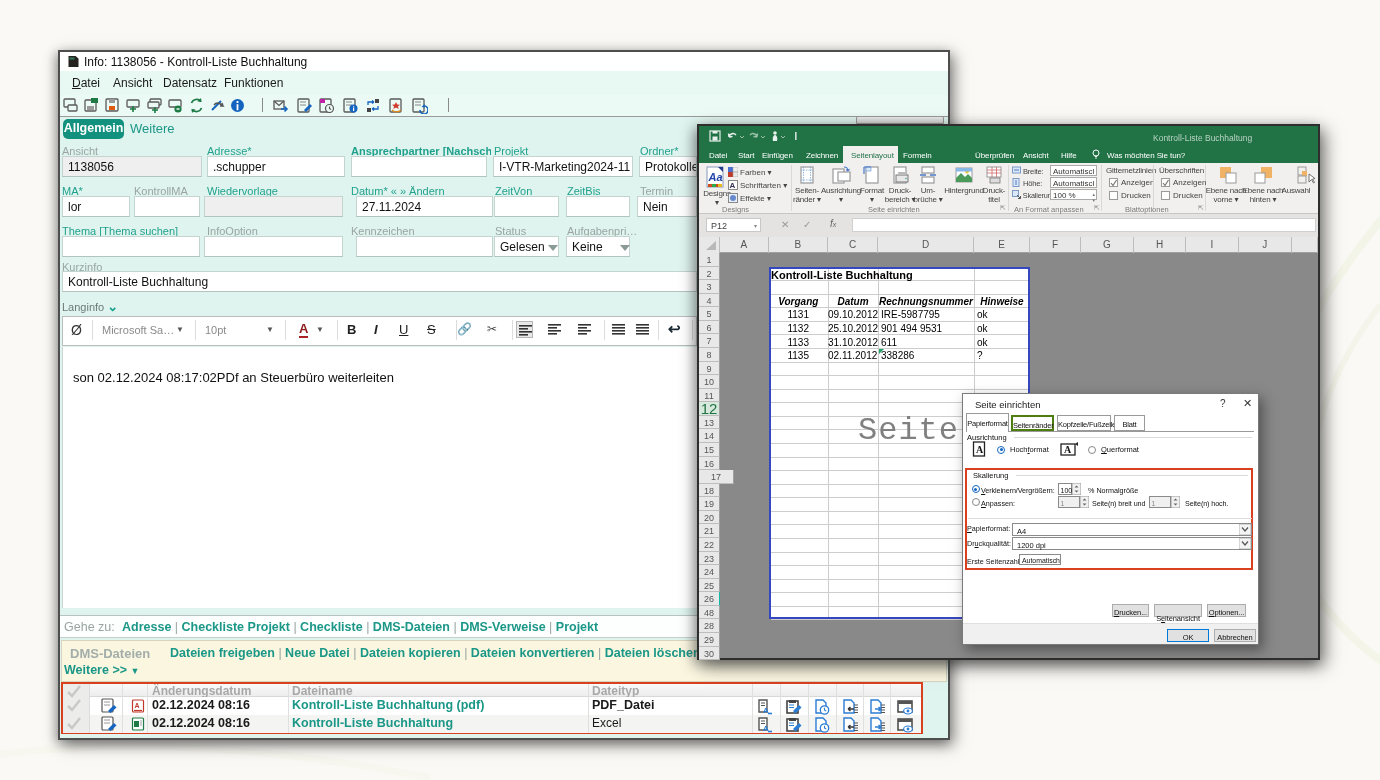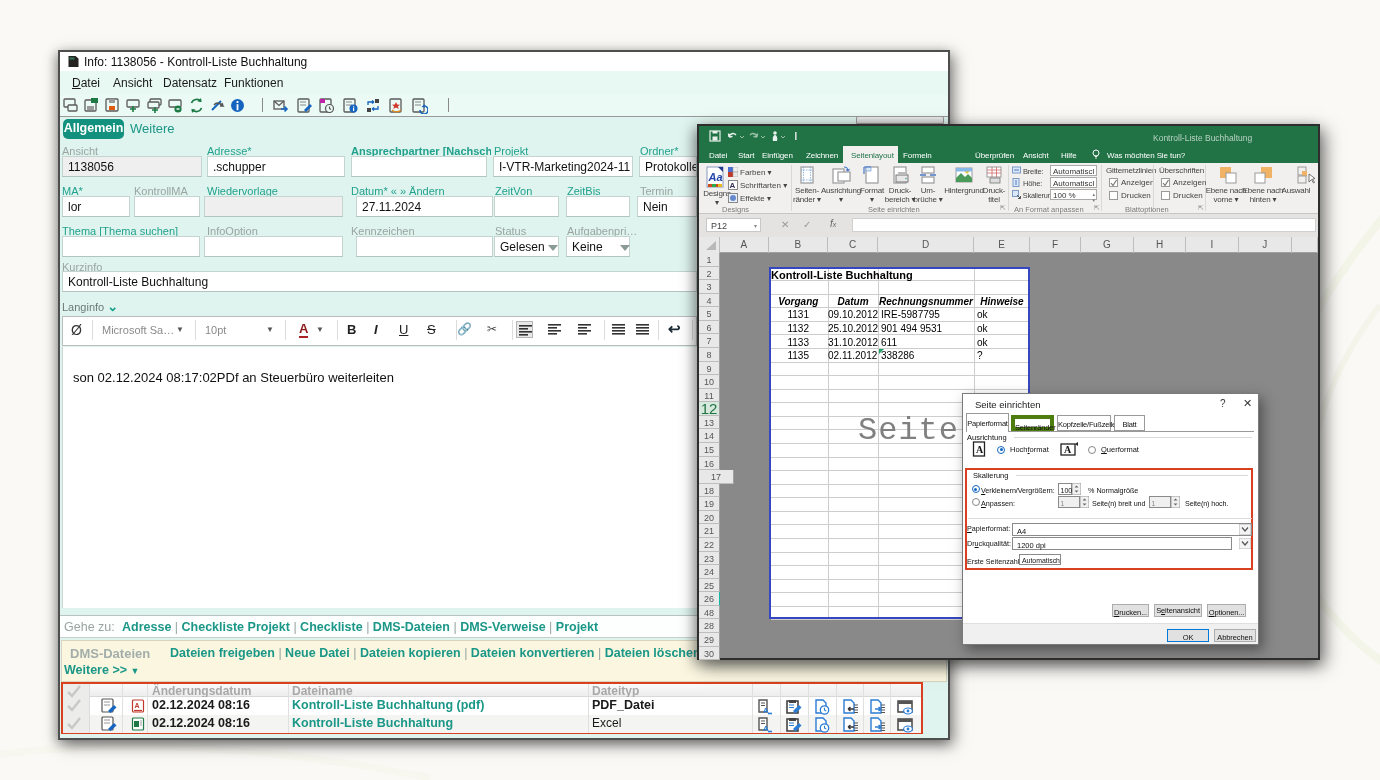--- a/index.html
+++ b/index.html
@@ -615,21 +615,21 @@
 <svg class="a" style="left:878.5px;top:349.0px" width="5" height="5" viewBox="0 0 5 5">
     <path d="M0 0 L5 0 L0 5 Z" fill="#21a366"></path>
   </svg>
 <div class="a" style="left:858px;top:412px;font-size:32px;color:#808080;letter-spacing:1px;font-family:Liberation Mono, monospace;">Seite 1</div>
 <div class="a" style="left:962px;top:393px;width:297px;height:252px;background:#fff;border:1px solid #7a7a7a;box-shadow:4px 5px 12px rgba(30,30,30,.5);"></div>
 <div class="a" style="left:975px;top:399px;font-size:9.5px;color:#1a1a1a;">Seite einrichten</div>
 <div class="a" style="left:1220px;top:398px;font-size:10px;color:#333;">?</div>
 <div class="a" style="left:1243px;top:397px;font-size:11px;color:#333;">✕</div>
 <div class="a" style="left:966px;top:431px;width:288px;height:1px;background:#9a9a9a;"></div>
 <div class="a" style="left:966px;top:413px;width:43px;height:19px;background:#fff;border:1px solid #9a9a9a;border-bottom:none;font-size:7.5px;letter-spacing:-0.2px;text-align:center;color:#111;padding-top:5px;">Papierformat</div>
-<div class="a" style="left:1011px;top:415px;width:43px;height:16px;background:#fff;border:4px solid #4d7c0f;font-size:7.5px;letter-spacing:-0.2px;text-align:center;color:#111;padding-top:4px;">Seitenränder</div>
+<div class="a" style="left:1011px;top:415px;width:43px;height:16px;background:#fff;border:2px solid #4d7c0f;font-size:7.5px;letter-spacing:-0.2px;text-align:center;color:#111;padding-top:4px;">Seitenränder</div>
 <div class="a" style="left:1057px;top:415px;width:54px;height:16px;background:#fff;border:1px solid #9a9a9a;font-size:7.5px;letter-spacing:-0.2px;text-align:center;color:#111;padding-top:4px;">Kopfzeile/Fußzeile</div>
 <div class="a" style="left:1114px;top:415px;width:31px;height:16px;background:#fff;border:1px solid #9a9a9a;font-size:7.5px;letter-spacing:-0.2px;text-align:center;color:#111;padding-top:4px;">Blatt</div>
 <div class="a" style="left:967px;top:433px;font-size:7.5px;color:#111;">Ausrichtung</div>
 <div class="a" style="left:1014px;top:437px;width:238px;height:1px;background:#d9d9d9;"></div>
 <svg class="a" style="left:971px;top:441px" width="17" height="17" viewBox="0 0 17 17">
     <rect x="2.5" y="1" width="11" height="14" fill="#fff" stroke="#222" stroke-width="1.3"></rect>
     <text x="5" y="12" font-size="10" font-weight="bold" fill="#111" font-family="Liberation Serif">A</text>
   </svg>
 <div class="a" style="left:997px;top:445.5px;width:8px;height:8px;border:1px solid #1565c0;border-radius:50%;background:#fff;"></div>
 <div class="a" style="left:999.5px;top:448px;width:3px;height:3px;border-radius:50%;background:#1565c0;"></div>
@@ -672,24 +672,24 @@
   </svg>
 <div class="a" style="left:1185px;top:499px;font-size:7.2px;letter-spacing:-0.1px;color:#111;">Seite(n) hoch.</div>
 <div class="a" style="left:967px;top:524px;font-size:7.2px;color:#111;"><u>P</u>apierformat:</div>
 <div class="a" style="left:968px;top:518px;width:284px;height:1px;background:#dcdcdc;"></div>
 <div class="a" style="left:1012px;top:523px;width:240px;height:13px;background:#fff;border:1px solid #8a8a8a;font-size:7.5px;color:#111;padding:2.5px 0 0 4px;">A4</div>
 <svg class="a" style="left:1239px;top:524px" width="12" height="11" viewBox="0 0 12 11">
     <rect x="0" y="0" width="12" height="11" fill="#f4f4f4" stroke="#aaa" stroke-width="0.8"></rect>
     <path d="M3 3.5 L6 7 L9 3.5" stroke="#555" stroke-width="1.2" fill="none"></path>
   </svg>
 <div class="a" style="left:967px;top:539px;font-size:7.2px;color:#111;">Dr<u>u</u>ckqualität:</div>
-<div class="a" style="left:1012px;top:537px;width:220px;height:13px;background:#fff;border:1px solid #8a8a8a;font-size:7.5px;color:#111;padding:2.5px 0 0 4px;">1200 dpi</div>
+<div class="a" style="left:1012px;top:537px;width:240px;height:13px;background:#fff;border:1px solid #8a8a8a;font-size:7.5px;color:#111;padding:2.5px 0 0 4px;">1200 dpi</div>
 <svg class="a" style="left:1239px;top:538px" width="12" height="11" viewBox="0 0 12 11">
     <rect x="0" y="0" width="12" height="11" fill="#f4f4f4" stroke="#aaa" stroke-width="0.8"></rect>
     <path d="M3 3.5 L6 7 L9 3.5" stroke="#555" stroke-width="1.2" fill="none"></path>
   </svg>
 <div class="a" style="left:967px;top:557px;font-size:7.2px;color:#111;">Erste Seitenzahl:</div>
 <div class="a" style="left:1019px;top:554px;width:42px;height:11px;background:#fff;border:1px solid #8a8a8a;font-size:6.9px;color:#111;padding:2.2px 0 0 2px;">Automatisch</div>
 <div class="a" style="left:1112px;top:604px;width:37px;height:13px;background:#e1e1e1;border:1px solid #adadad;font-size:7.5px;letter-spacing:-0.1px;text-align:center;color:#111;padding-top:2.5px;"><u>D</u>rucken...</div>
-<div class="a" style="left:1154px;top:604px;width:48px;height:13px;background:#e1e1e1;border:1px solid #adadad;font-size:7.5px;letter-spacing:-0.1px;text-align:center;color:#111;padding-top:1px;">S<u>e</u>itenansicht</div>
+<div class="a" style="left:1154px;top:604px;width:48px;height:13px;background:#e1e1e1;border:1px solid #adadad;font-size:7.5px;letter-spacing:-0.1px;text-align:center;color:#111;padding-top:9px;">S<u>e</u>itenansicht</div>
 <div class="a" style="left:1207px;top:604px;width:39px;height:13px;background:#e1e1e1;border:1px solid #adadad;font-size:7.5px;letter-spacing:-0.1px;text-align:center;color:#111;padding-top:2.5px;"><u>O</u>ptionen...</div>
 <div class="a" style="left:963px;top:623px;width:295px;height:21px;background:#f0f0f0;border-top:1px solid #dfdfdf;"></div>
 <div class="a" style="left:1167px;top:629px;width:42px;height:13px;background:#e1e1e1;border:1px solid #0078d7;font-size:7.5px;letter-spacing:-0.1px;text-align:center;color:#111;padding-top:2.5px;">OK</div>
 <div class="a" style="left:1214px;top:629px;width:42px;height:13px;background:#e1e1e1;border:1px solid #adadad;font-size:7.5px;letter-spacing:-0.1px;text-align:center;color:#111;padding-top:2.5px;">Abbrechen</div>
 </body></html>

